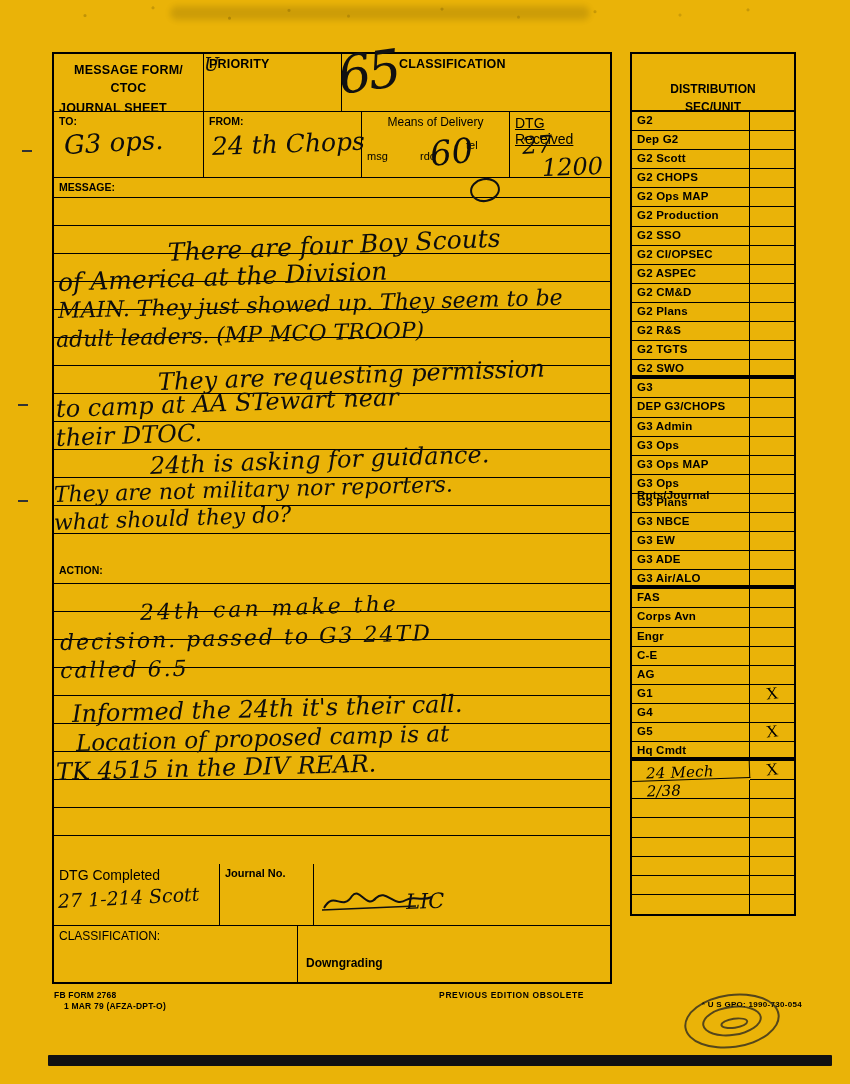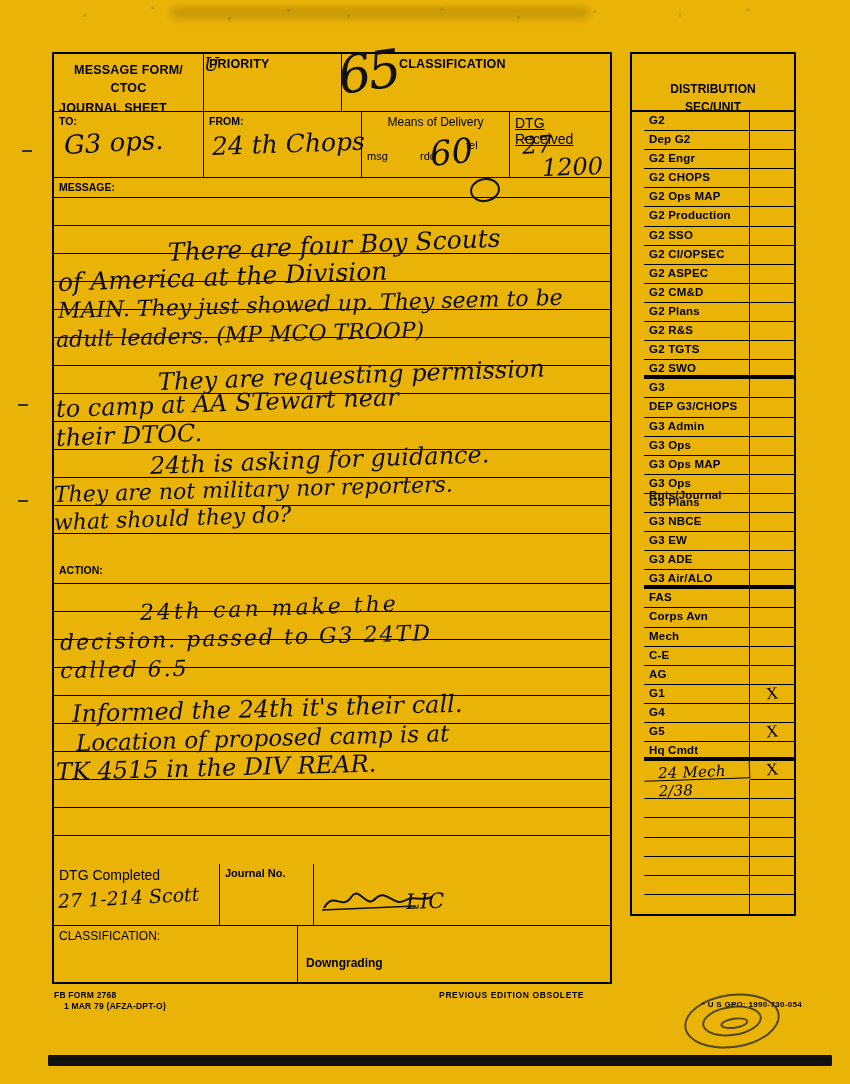--- a/index.html
+++ b/index.html
@@ -155,21 +155,20 @@
     font-size: 12px;
     font-weight: bold;
     line-height: 1.5;
     padding-top: 26px;
     box-sizing: border-box;
   }
   .dist-row {
     display: flex;
     height: 19.1px;
     box-sizing: border-box;
-    padding-left: 12px;
   }
   .dist-name {
     flex: 1;
     border-right: 1.5px solid #000;
     border-bottom: 1px solid #000;
     box-sizing: border-box;
     font-size: 11.5px;
     font-weight: bold;
     padding: 2px 0 0 5px;
     letter-spacing: .2px;
@@ -407,21 +406,21 @@
     <div id="dist-rows">
         <div class="dist-row">
           <div class="dist-name">G2</div>
           <div class="dist-mark"></div>
         </div>
         <div class="dist-row">
           <div class="dist-name">Dep  G2</div>
           <div class="dist-mark"></div>
         </div>
         <div class="dist-row">
-          <div class="dist-name">G2  Engr</div>
+          <div class="dist-name">G2  Scott</div>
           <div class="dist-mark"></div>
         </div>
         <div class="dist-row">
           <div class="dist-name">G2  CHOPS</div>
           <div class="dist-mark"></div>
         </div>
         <div class="dist-row">
           <div class="dist-name">G2  Ops  MAP</div>
           <div class="dist-mark"></div>
         </div>
@@ -507,21 +506,21 @@
         </div>
         <div class="dist-row">
           <div class="dist-name">FAS</div>
           <div class="dist-mark"></div>
         </div>
         <div class="dist-row">
           <div class="dist-name">Corps  Avn</div>
           <div class="dist-mark"></div>
         </div>
         <div class="dist-row">
-          <div class="dist-name">Mech</div>
+          <div class="dist-name">Engr</div>
           <div class="dist-mark"></div>
         </div>
         <div class="dist-row">
           <div class="dist-name">C-E</div>
           <div class="dist-mark"></div>
         </div>
         <div class="dist-row">
           <div class="dist-name">AG</div>
           <div class="dist-mark"></div>
         </div>

